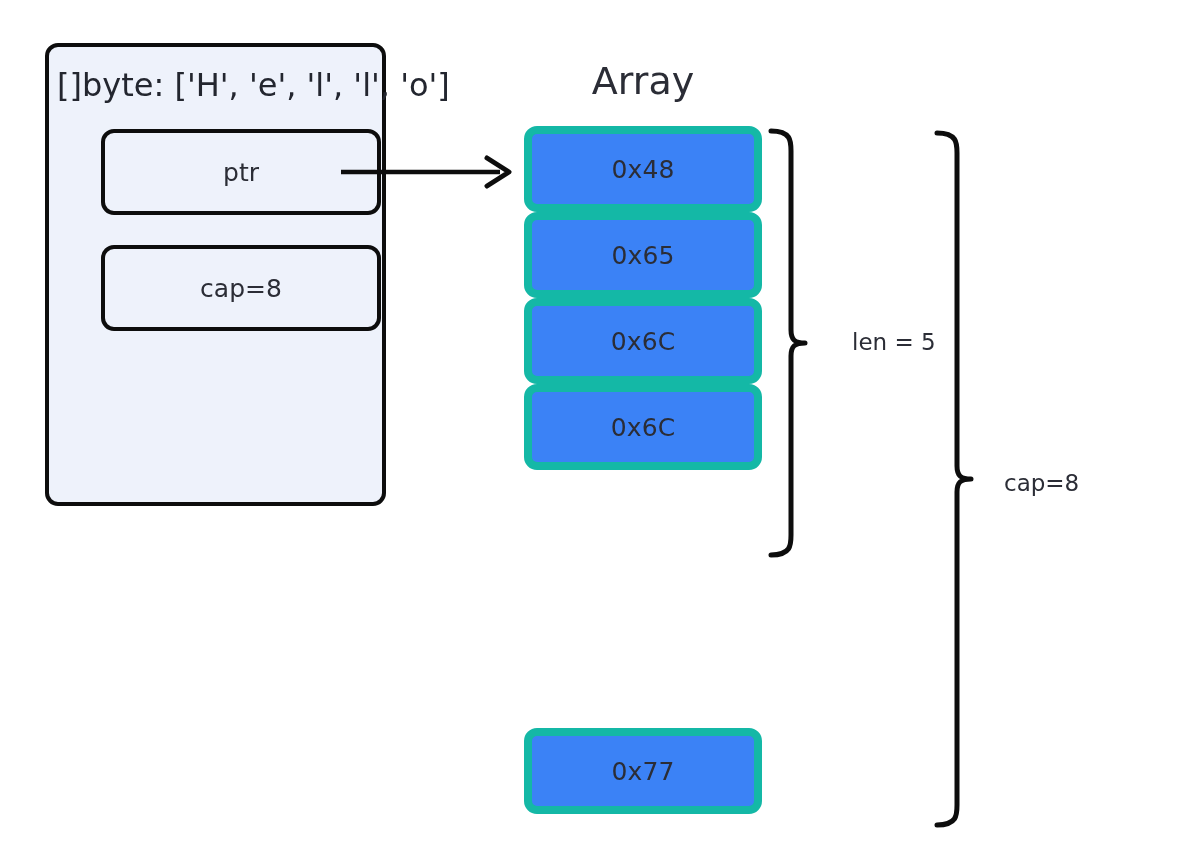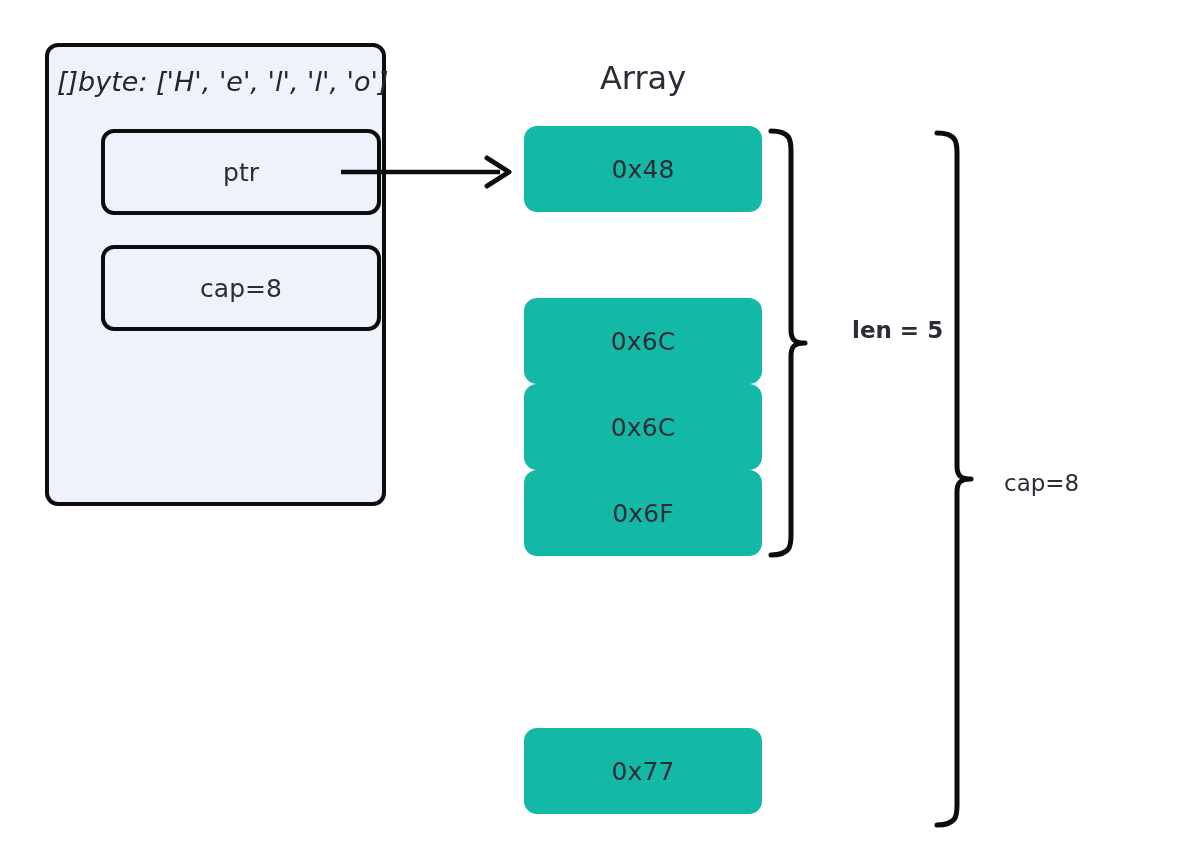--- a/index.html
+++ b/index.html
@@ -29,21 +29,21 @@
     position: absolute;
     box-sizing: border-box;
     background: #eef2fb;
     border: 4px solid #0d0d0d;
     border-radius: 13px;
   }
 
   .cell {
     position: absolute;
     box-sizing: border-box;
-    background: #14b8a6;
+    background: #3b82f6;
     border: 8px solid #14b8a6;
     border-radius: 13px;
     display: flex;
     align-items: center;
     justify-content: center;
   }
 
   .cell-label {
     font-size: 25px;
     color: #2b2d36;
@@ -56,25 +56,24 @@
     left: 45px;
     top: 43px;
     width: 341px;
     height: 463px;
   }
 
   #slice-type-label {
     position: absolute;
     left: 57px;
     top: 66px;
-    font-size: 27px;
+    font-size: 32px;
     color: #23262f;
     white-space: nowrap;
     line-height: 1.2;
-    font-style: italic;
   }
 
   .field-box {
     left: 101px;
     width: 280px;
     height: 86px;
     display: flex;
     align-items: center;
     justify-content: center;
   }
@@ -87,41 +86,41 @@
   #field-cap  { top: 245px; }
   #field-len  { top: 373px; }
 
   
   #array-title {
     position: absolute;
     left: 524px;
     top: 59px;
     width: 238px;
     text-align: center;
-    font-size: 32px;
+    font-size: 38px;
     color: #2b2d36;
     line-height: 1.2;
   }
 
   
   .array-cell {
     left: 524px;
     width: 238px;
     height: 86px;
   }
 
   
   .brace-caption {
     position: absolute;
     font-size: 23px;
     color: #2b2d36;
     white-space: nowrap;
     line-height: 1;
   }
-  #len-caption { left: 852px; top: 319px; font-weight: bold; }
+  #len-caption { left: 852px; top: 331px; }
   #cap-caption { left: 1004px; top: 472px; }
 
   
   #overlay {
     position: absolute;
     left: 0;
     top: 0;
     width: 1198px;
     height: 868px;
     pointer-events: none;
@@ -143,28 +142,28 @@
   <div class="rbox field-box" id="field-cap">
     <span class="field-label">cap=8</span>
   </div>
 
 
   <div id="array-title">Array</div>
 
   <div class="cell array-cell" style="top:126px">
     <span class="cell-label">0x48</span>
   </div>
+  <div class="cell array-cell" style="top:212px">
+    <span class="cell-label">0x65</span>
+  </div>
   <div class="cell array-cell" style="top:298px">
     <span class="cell-label">0x6C</span>
   </div>
   <div class="cell array-cell" style="top:384px">
     <span class="cell-label">0x6C</span>
-  </div>
-  <div class="cell array-cell" style="top:470px">
-    <span class="cell-label">0x6F</span>
   </div>
   <div class="cell array-cell" style="top:728px">
     <span class="cell-label">0x77</span>
   </div>
 
   <svg id="overlay" viewBox="0 0 1198 868">
 
     <g>
       <line x1="341" y1="172" x2="500" y2="172" stroke="#0d0d0d" stroke-width="4.5" stroke-linecap="butt"></line>
       <polyline points="487,158 509,172 487,186" fill="none" stroke="#0d0d0d" stroke-width="5" stroke-linecap="round" stroke-linejoin="round"></polyline>

